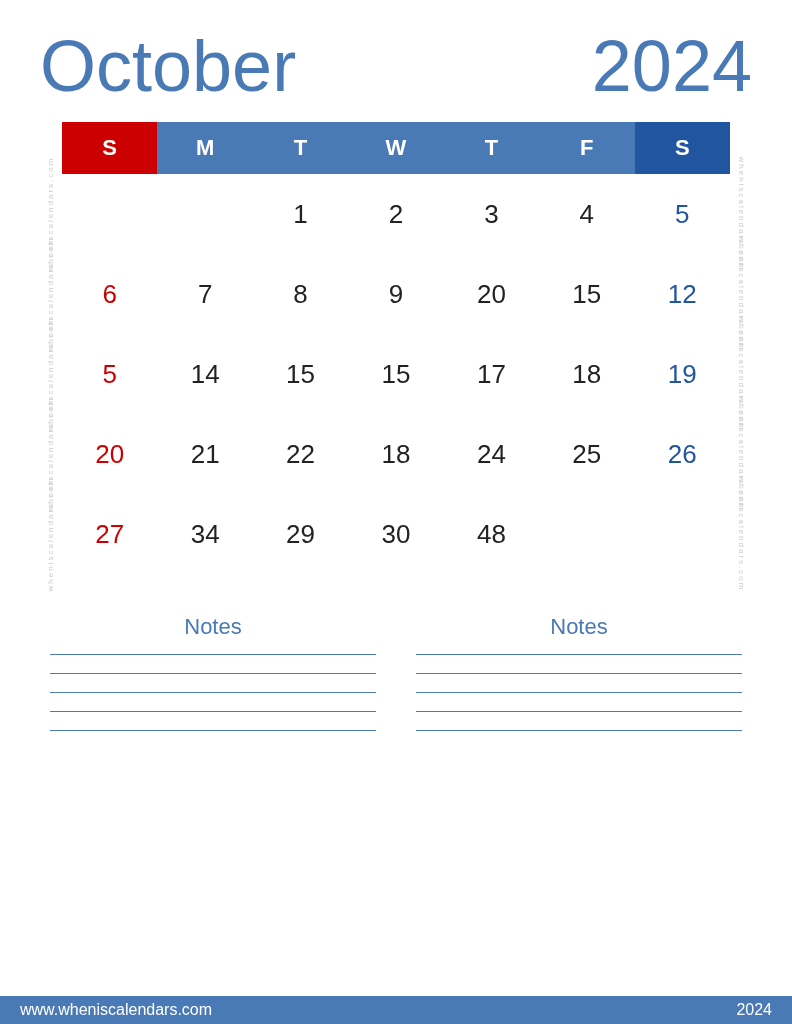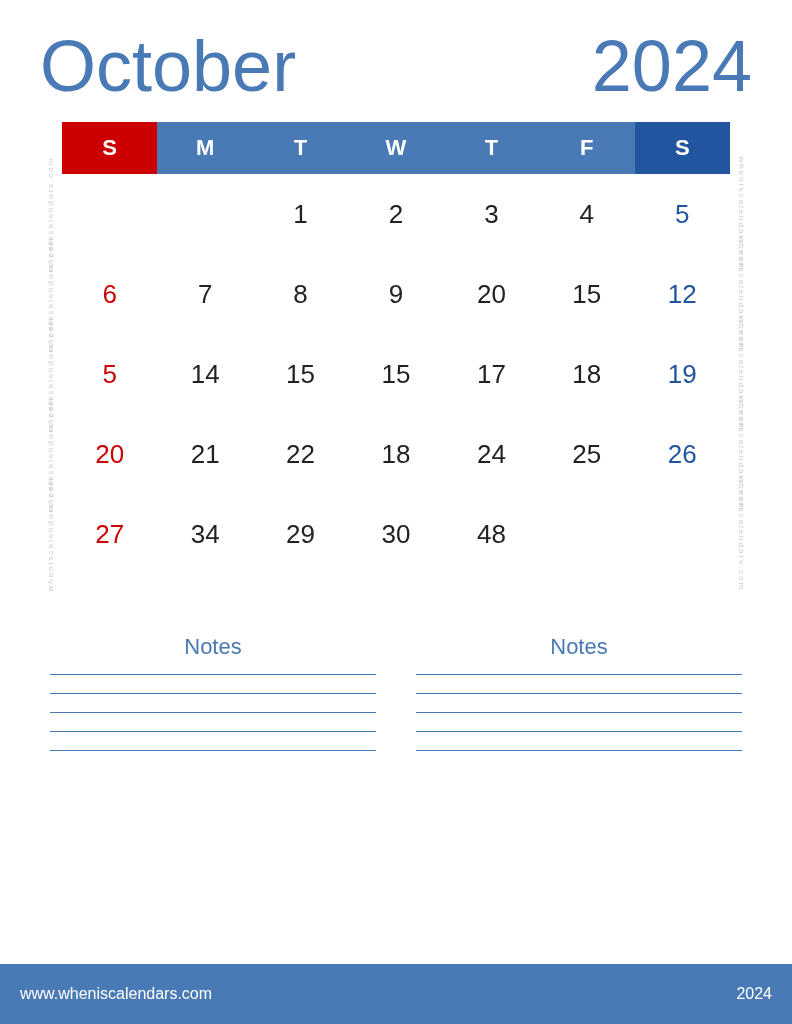--- a/index.html
+++ b/index.html
@@ -101,36 +101,35 @@
       display: flex;
       flex-direction: column;
     }
 
     .notes-title {
       font-size: 22px;
       color: #4a7ab5;
       text-align: center;
       margin-bottom: 14px;
       font-weight: normal;
-      margin-top: 20px;
     }
 
     .notes-line {
       border: none;
       border-bottom: 1.5px solid #4a7ab5;
       margin-bottom: 18px;
       width: 100%;
     }
 
     .footer {
       position: absolute;
       bottom: 0;
       left: 0;
       width: 792px;
-      height: 60px;
+      height: 28px;
       background: #4a7ab5;
       display: flex;
       justify-content: space-between;
       align-items: center;
       padding: 0 20px;
     }
 
     .footer-url {
       color: #ffffff;
       font-size: 16px;

